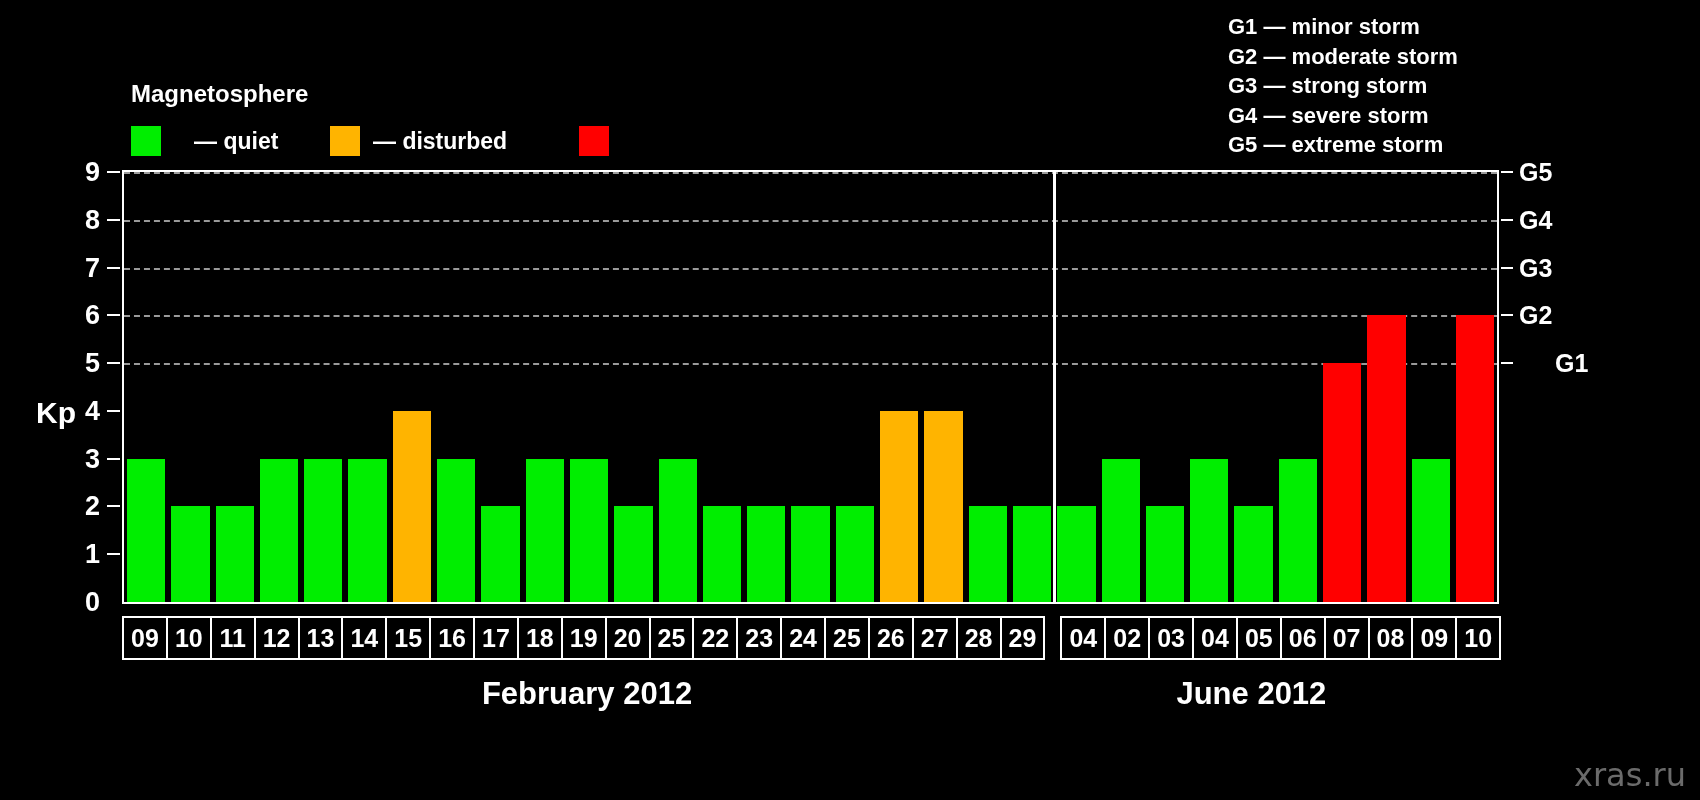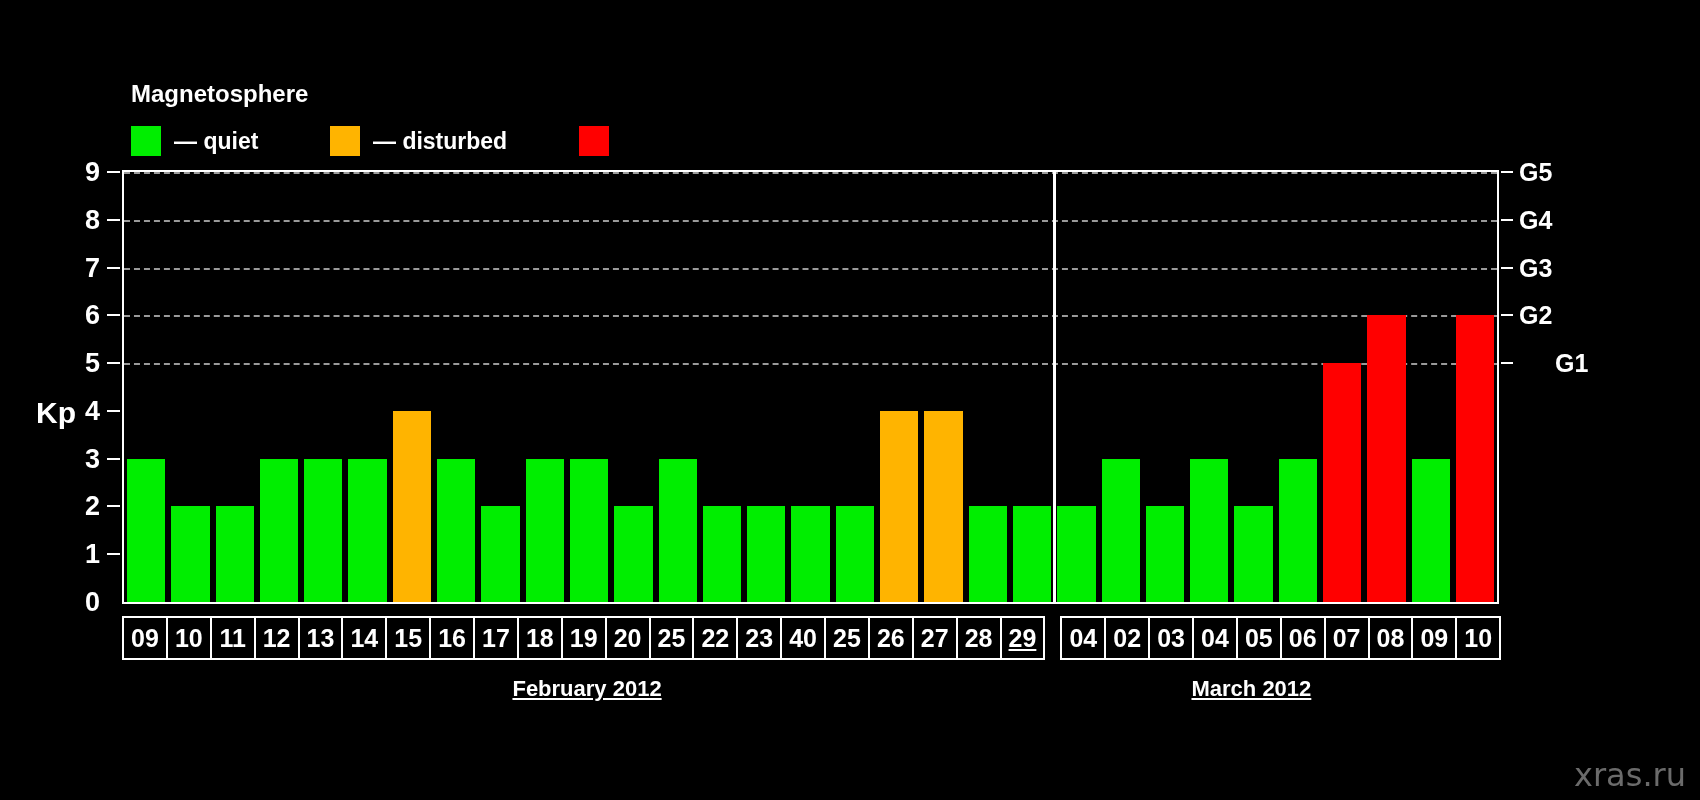--- a/index.html
+++ b/index.html
@@ -96,57 +96,64 @@
     position: absolute; left: 122px; top: 616px;
     width: 1377px; height: 44px; display: flex;
   }
   .date-cell {
     position: relative; flex: 1 1 0; height: 44px;
     border: 2px solid #ffffff; margin-right: -2px;
     display: flex; align-items: center; justify-content: center;
     font-size: 25px; font-weight: bold; color: #ffffff;
     background: #000000;
   }
-  .date-cell.gap-after { margin-right: 15px; text-decoration: underline; }
+  .date-cell.gap-after { margin-right: 15px; }
 
   
   .month-caption {
     position: absolute; top: 676px;
-    font-size: 22px; font-weight: bold; color: #ffffff;
-    text-align: center; white-space: nowrap; text-decoration: underline;
+    font-size: 31px; font-weight: bold; color: #ffffff;
+    text-align: center; white-space: nowrap;
   }
 
   
   .watermark {
     position: absolute; right: 14px; bottom: 6px;
     font-size: 32px; color: #6b6b6b;
     font-family: "DejaVu Sans", sans-serif;
   }
 </style>
 </head>
 <body>
 
 <div id="root">
 
   <div class="subtitle">Magnetosphere</div>
 
   <div class="legend-row" id="legend-row">
-      <div class="legend-item" style="left: 0px;">
+      <div class="legend-item" style="left: 0px; gap: 20px;">
         <span class="legend-swatch" style="background: rgb(0, 238, 0);"></span>
         <span class="legend-text">— quiet</span>
       </div>
       <div class="legend-item" style="left: 199px; text-align: right;">
         <span class="legend-swatch" style="background: rgb(255, 180, 0);"></span>
         <span class="legend-text">— disturbed</span>
       </div>
       <div class="legend-item" style="left: 448px;">
         <span class="legend-swatch" style="background: rgb(255, 0, 0);"></span>
       </div>
     </div>
 
+  <div class="gscale-legend" id="gscale-legend">
+      <div class="gscale-line">G1 — minor storm</div>
+      <div class="gscale-line">G2 — moderate storm</div>
+      <div class="gscale-line">G3 — strong storm</div>
+      <div class="gscale-line">G4 — severe storm</div>
+      <div class="gscale-line">G5 — extreme storm</div>
+    </div>
 
   <div class="y-labels" id="y-labels">
       <div class="y-tick-label" style="top: 432px;">0</div>
       <div class="y-tick-label" style="top: 384.222px;">1</div>
       <div class="y-tick-mark" style="top: 384.222px;"></div>
       <div class="y-tick-label" style="top: 336.444px;">2</div>
       <div class="y-tick-mark" style="top: 336.444px;"></div>
       <div class="y-tick-label" style="top: 288.667px;">3</div>
       <div class="y-tick-mark" style="top: 288.667px;"></div>
       <div class="y-tick-label" style="top: 240.889px;">4</div>
@@ -292,37 +299,37 @@
       <div class="date-cell">14</div>
       <div class="date-cell">15</div>
       <div class="date-cell">16</div>
       <div class="date-cell">17</div>
       <div class="date-cell">18</div>
       <div class="date-cell">19</div>
       <div class="date-cell">20</div>
       <div class="date-cell">25</div>
       <div class="date-cell">22</div>
       <div class="date-cell">23</div>
-      <div class="date-cell">40</div>
+      <div class="date-cell">24</div>
       <div class="date-cell">25</div>
       <div class="date-cell">26</div>
       <div class="date-cell">27</div>
       <div class="date-cell">28</div>
       <div class="date-cell gap-after">29</div>
       <div class="date-cell">04</div>
       <div class="date-cell">02</div>
       <div class="date-cell">03</div>
       <div class="date-cell">04</div>
       <div class="date-cell">05</div>
       <div class="date-cell">06</div>
       <div class="date-cell">07</div>
       <div class="date-cell">08</div>
       <div class="date-cell">09</div>
       <div class="date-cell">10</div>
     </div>
 
   <div id="month-captions">
       <div class="month-caption" style="left: 122px; width: 930.097px;">February 2012</div>
-      <div class="month-caption" style="left: 1052.1px; width: 398.613px;">March 2012</div>
+      <div class="month-caption" style="left: 1052.1px; width: 398.613px;">June 2012</div>
     </div>
 
   <div class="watermark">xras.ru</div>
 </div>
 
 </body></html>

